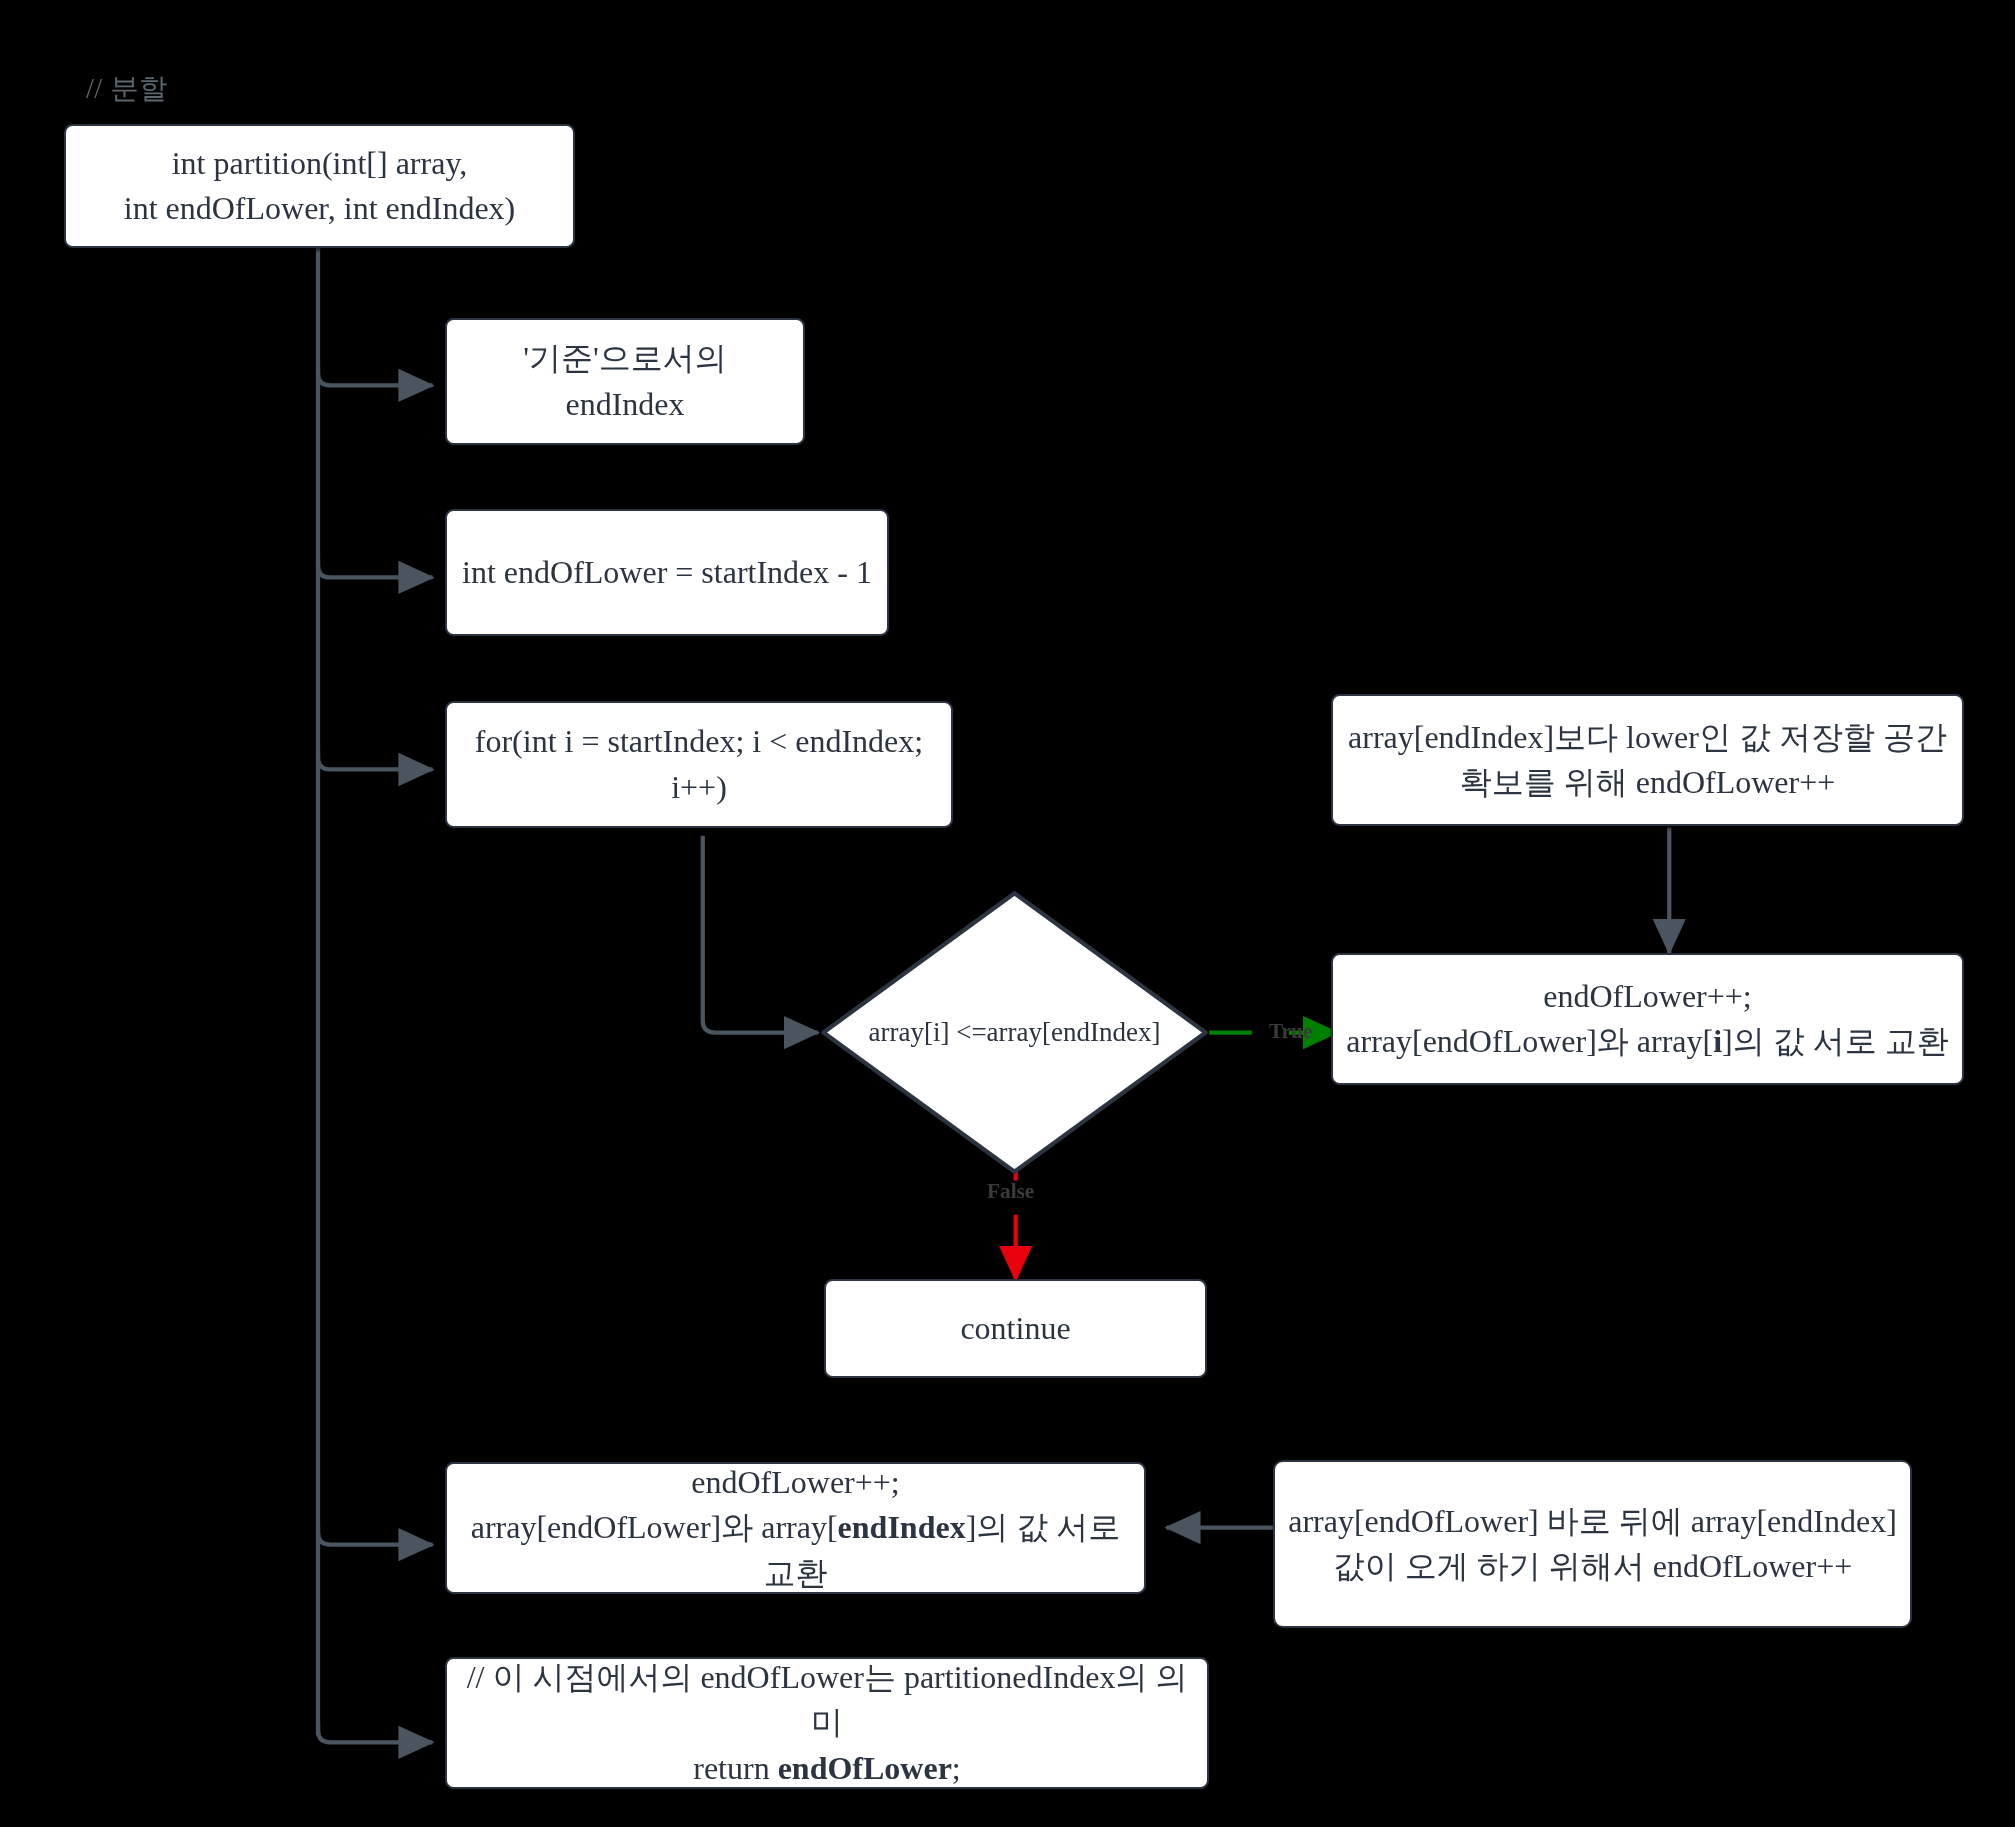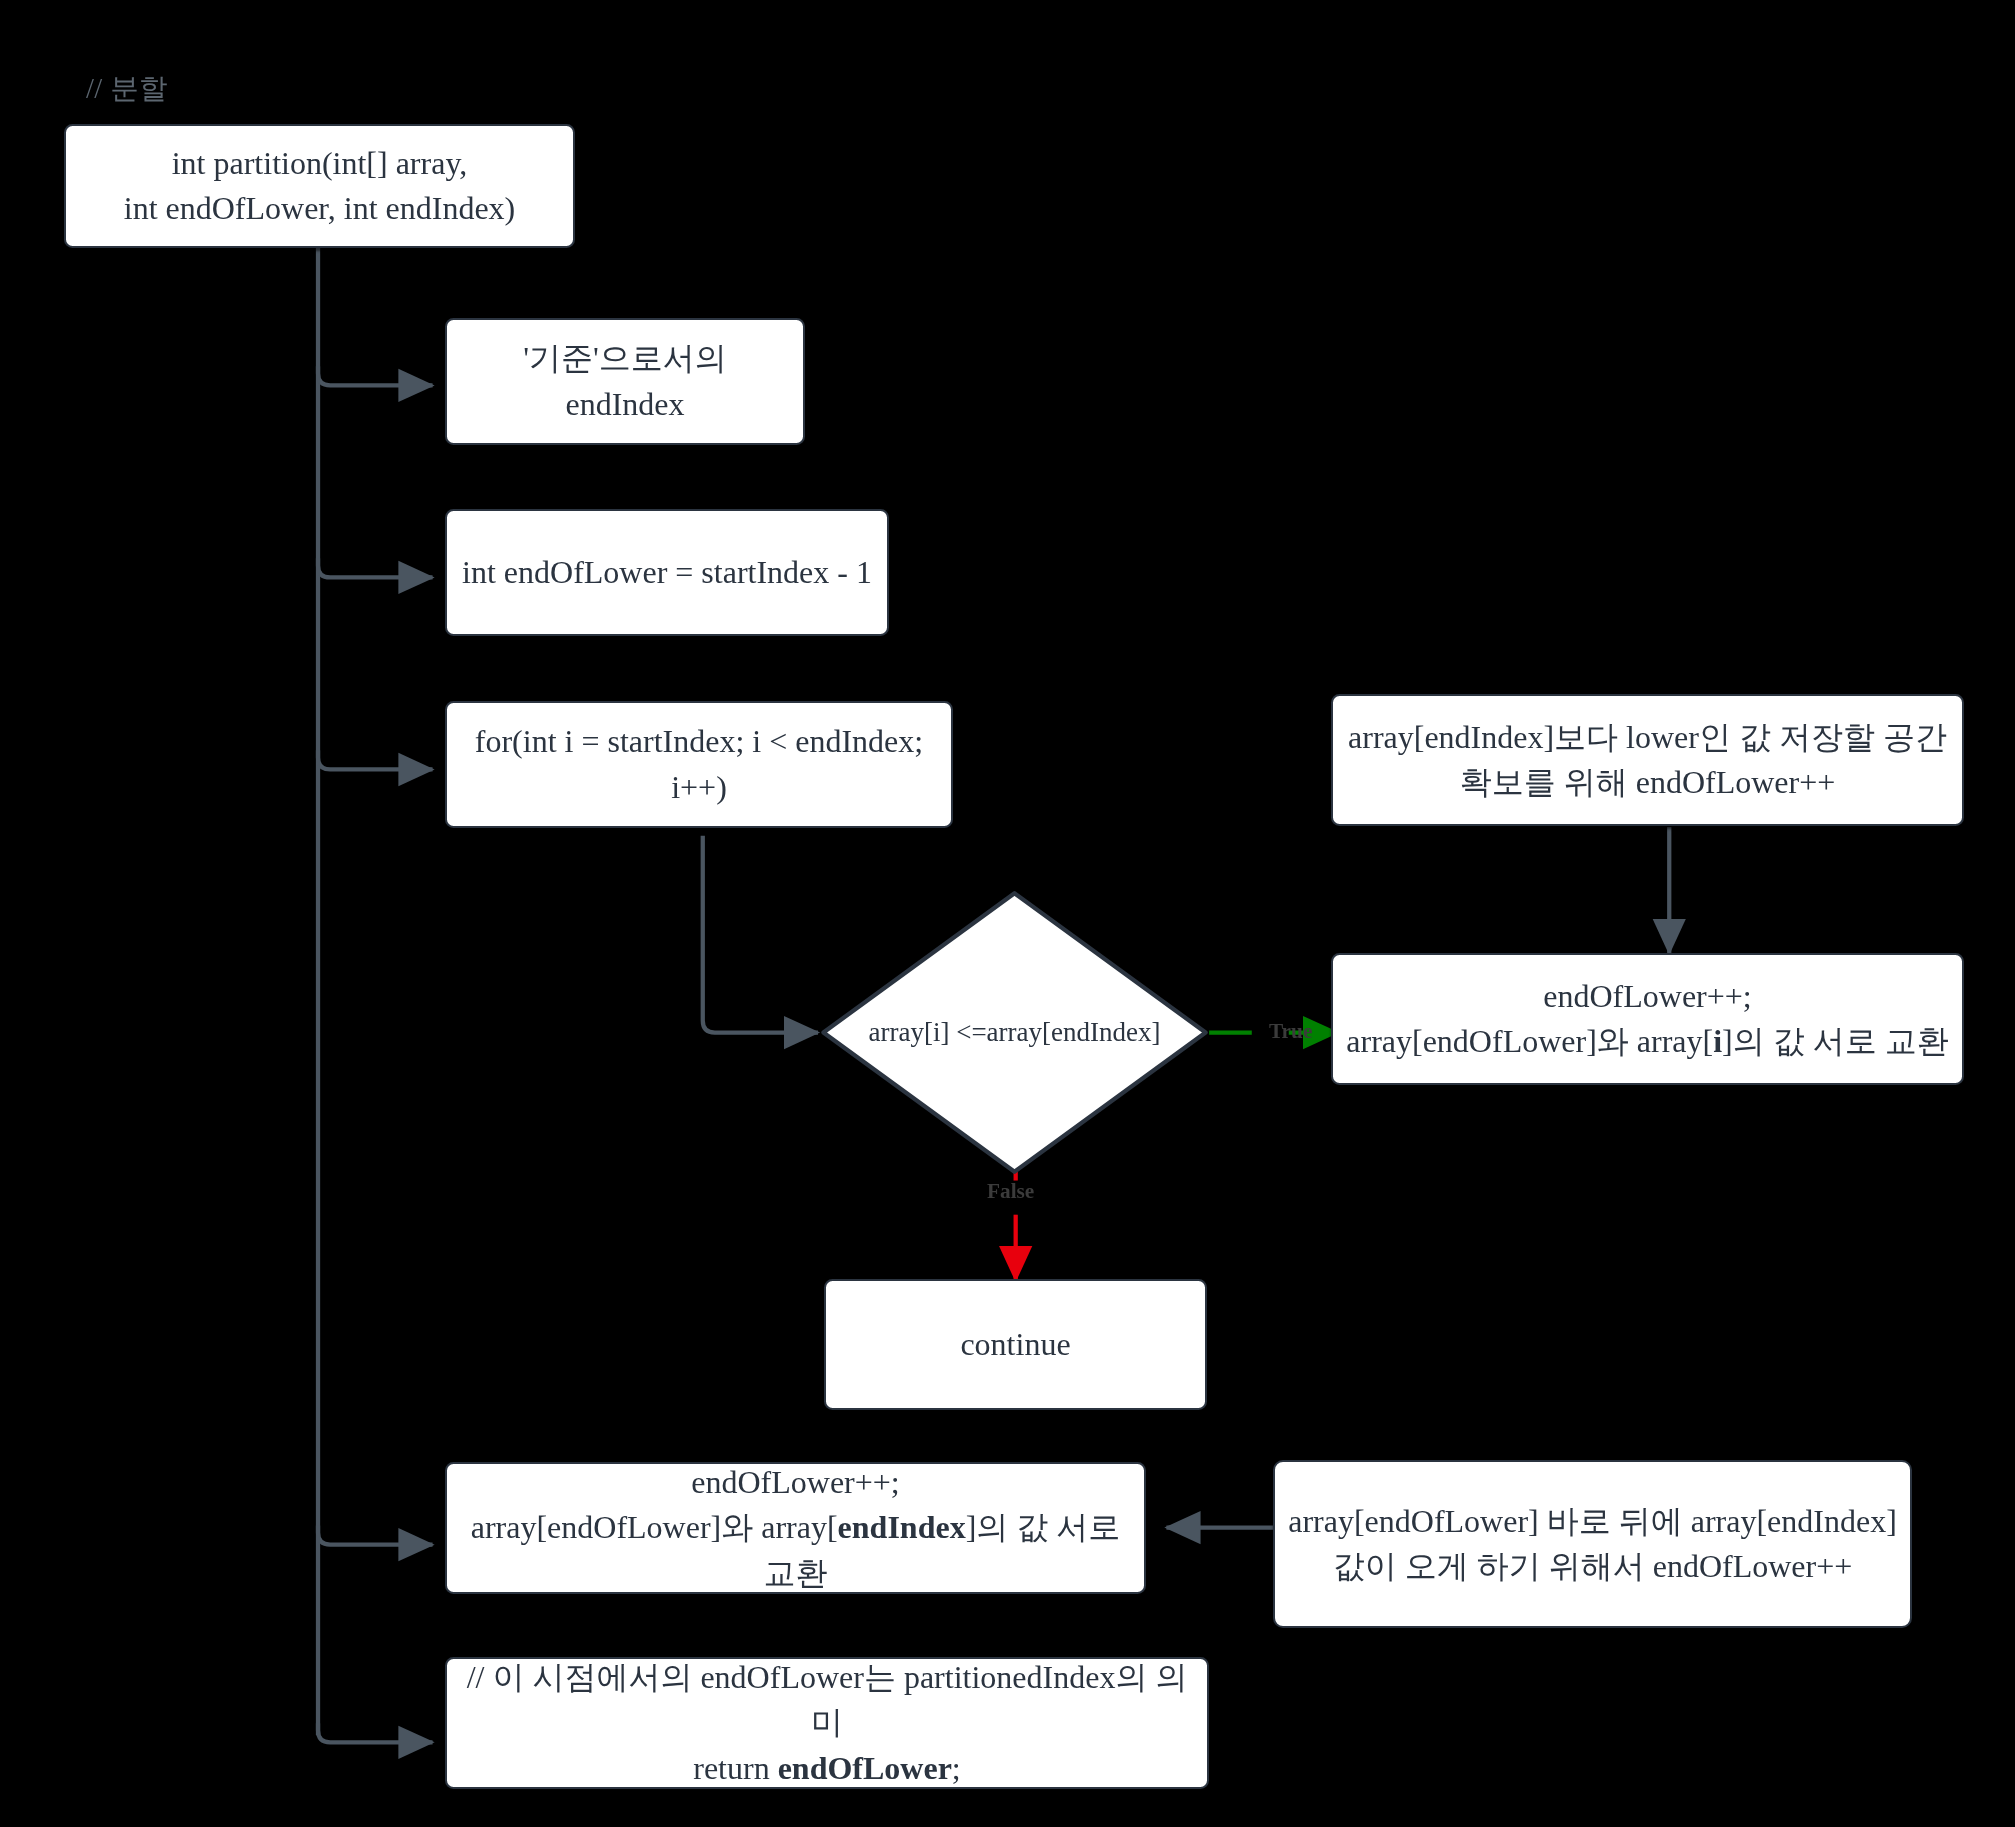--- a/index.html
+++ b/index.html
@@ -168,21 +168,21 @@
   </div>
 
   <div class="edge-label" style="left:1269px; top:1019px;text-align:center;">True</div>
 
   <div class="node" style="left:1331px; top:953px; width:633px; height:132px;">
     <span class="txt"><span>endOfLower++;</span><br><span>array[endOfLower]와 array[</span><b>i</b><span>]의 값 서로 교환</span></span>
   </div>
 
   <div class="edge-label" style="left:987px; top:1179px;">False</div>
 
-  <div class="node" style="left:824px; top:1279px; width:383px; height:131px;">
+  <div class="node" style="left:824px; top:1279px; width:383px; height:99px;">
     <span class="txt">continue</span>
   </div>
 
   <div class="node" style="left:445px; top:1462px; width:701px; height:132px;">
     <span class="txt"><span>endOfLower++;</span><br><span>array[endOfLower]와 array[</span><b>endIndex</b><span>]의 값 서로 교환</span></span>
   </div>
 
   <div class="node" style="left:1273px; top:1460px; width:639px; height:168px;border-radius:10px;">
     <span class="txt"><span>array[endOfLower] 바로 뒤에 array[endIndex]</span><br><span>값이 오게 하기 위해서 endOfLower++</span></span>
   </div>

